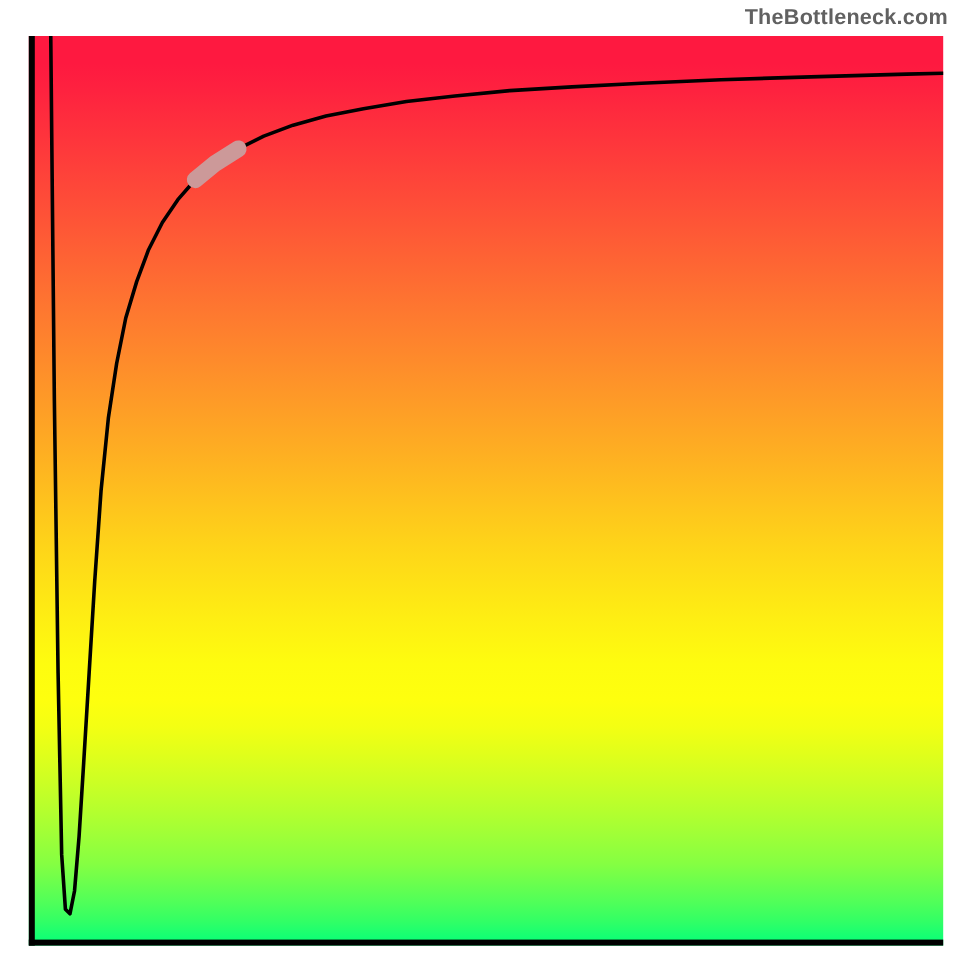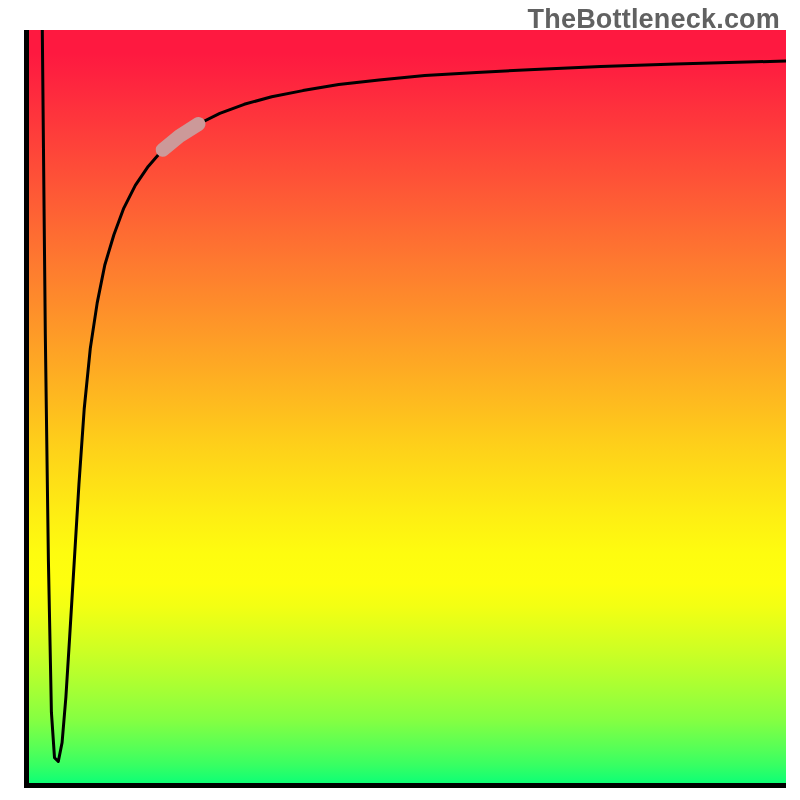--- a/index.html
+++ b/index.html
@@ -5,23 +5,23 @@
   * { margin: 0; padding: 0; box-sizing: border-box; }
   html, body { width: 800px; height: 800px; overflow: hidden; background: #fff; }
   .stage {
     position: relative;
     width: 800px;
     height: 800px;
   }
   .watermark {
     position: absolute;
     top: 4px;
-    right: 20px;
+    right: 10px;
     font-family: Arial, Helvetica, sans-serif;
-    font-size: 27px;
+    font-size: 18px;
     font-weight: bold;
     color: #616161;
     letter-spacing: 0.2px;
   }
   .plot-frame {
     position: absolute;
     left: 24px;
     top: 30px;
     width: 762px;
     height: 758px;

